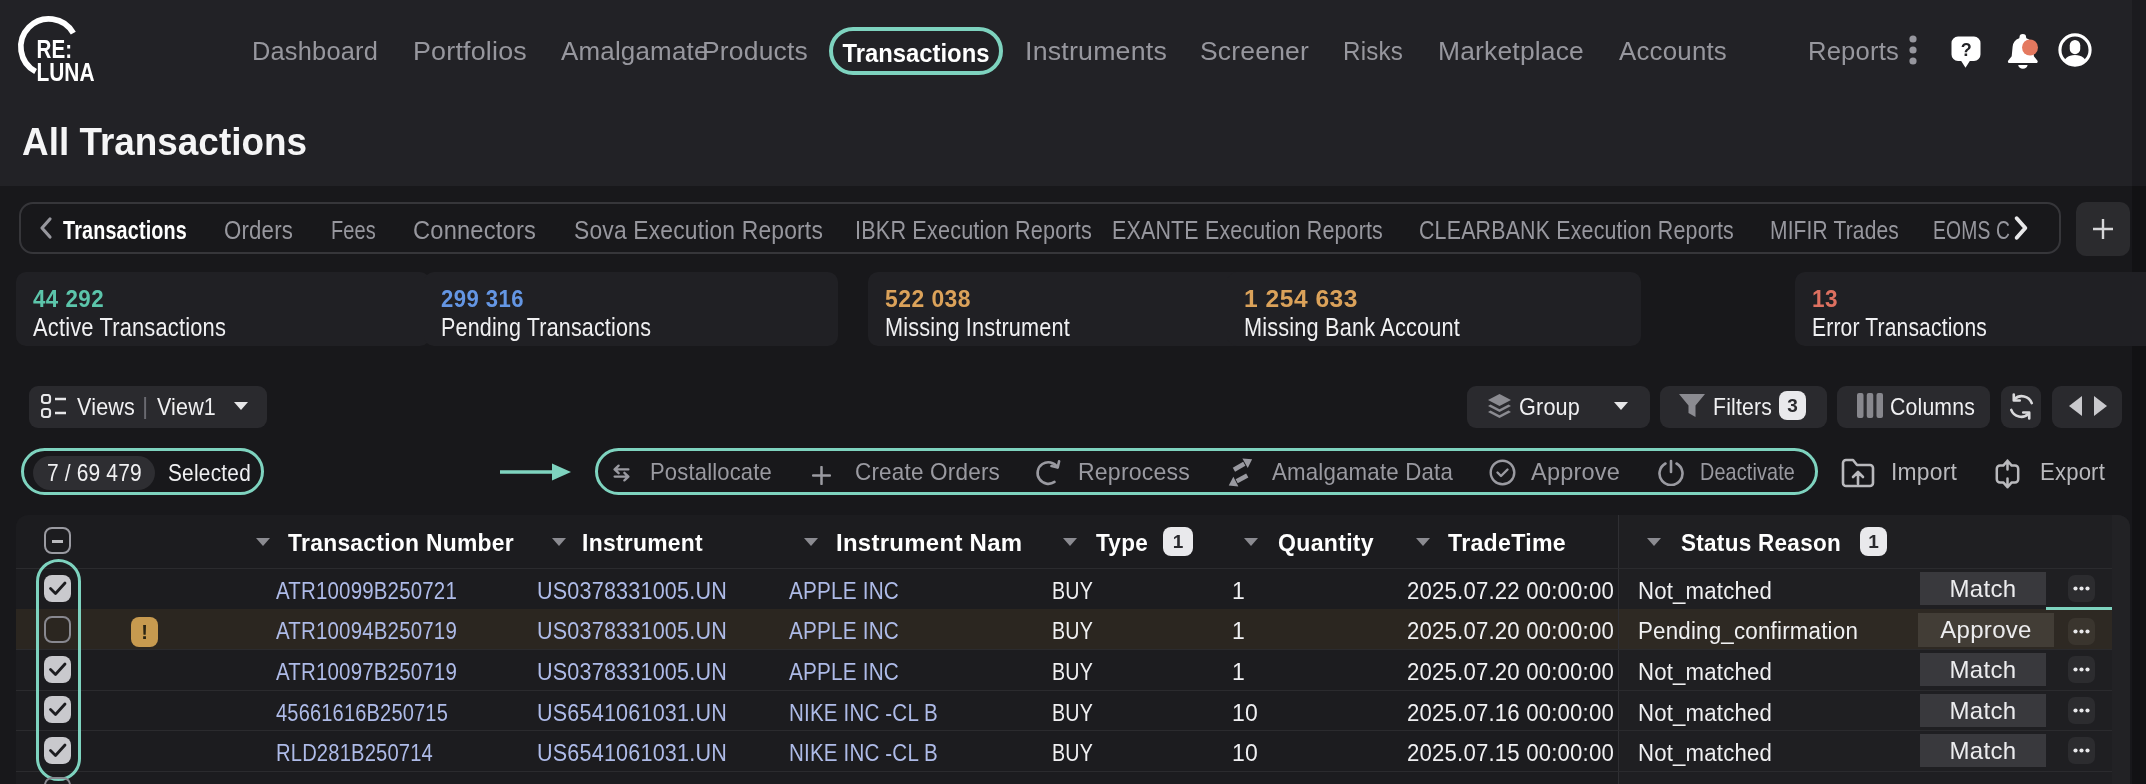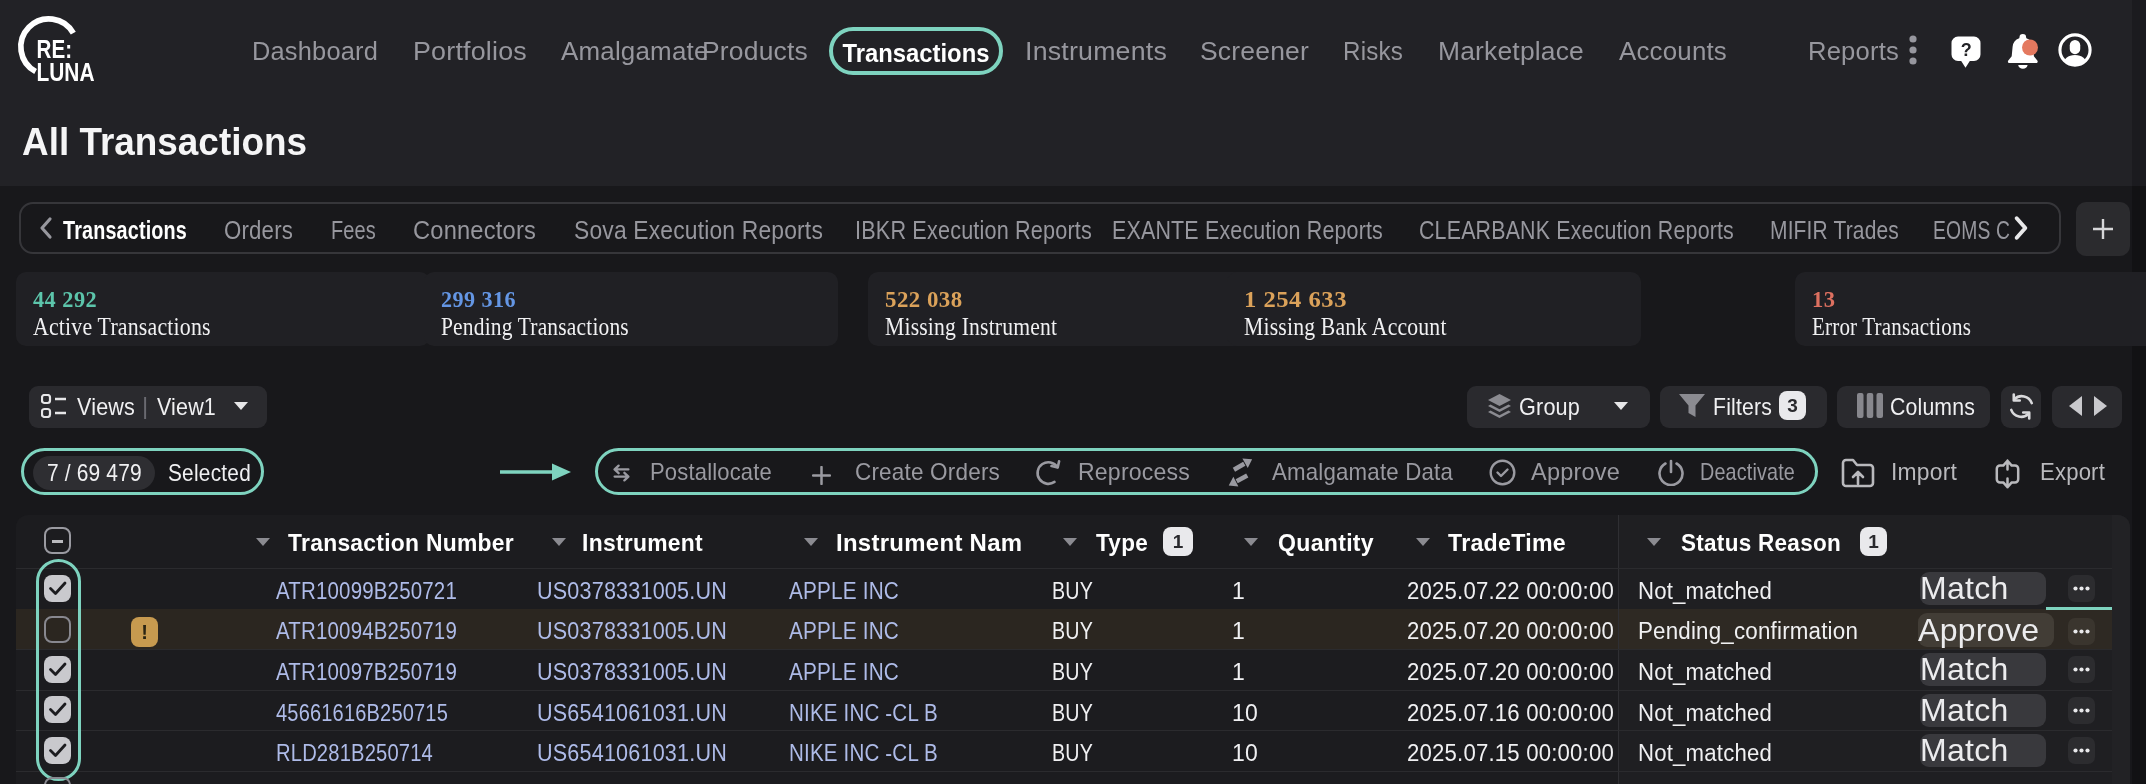--- a/index.html
+++ b/index.html
@@ -12,21 +12,21 @@
 .navpill { left:829px; top:27px; width:174px; height:48px; border:4px solid #7ed3bf; border-radius:26px; }
 .navpill span { position:absolute; left:0; right:0; top:7px; text-align:center; font-size:25px; font-weight:bold; color:#fff; line-height:30px; }
 .strip-top { left:2132px; top:0; width:14px; height:186px; background:#1b1b1f; }
 .strip-bot { left:2132px; top:186px; width:14px; height:598px; background:#121214; }
 
 .tabbar { left:19px; top:202px; width:2042px; height:52px; border:2px solid #36363a; border-radius:14px; }
 .tab { top:216px; font-size:25px; line-height:28px; color:#97979e; letter-spacing:0.2px; white-space:nowrap; }
 .tab.active { color:#fff; font-weight:bold; }
 .plusbtn { left:2076px; top:202px; width:54px; height:54px; background:#2b2b2e; border-radius:10px; }
 
-.card { top:272px; width:414px; height:74px; background:#202024; border-radius:10px;font-family:Liberation Serif, serif; }
+.card { top:272px; width:414px; height:74px; background:#202024; border-radius:10px; }
 .card .num { position:absolute; left:17px; top:14px; line-height:26px; font-size:24px; font-weight:bold; letter-spacing:0.5px; }
 .card .lbl { position:absolute; left:17px; top:41px; line-height:28px; font-size:26px; color:#f0f0f2; letter-spacing:0.2px; }
 
 .btn { top:386px; height:42px; background:#2a2a2e; border-radius:9px; }
 
 .selring { left:21px; top:448px; width:243px; height:47px; border:3.5px solid #7ed3bf; border-radius:24px; }
 .selcount { position:absolute; left:9px; top:5px; width:122px; height:34px; background:#2e2e32; border-radius:17px; color:#f0f0f2; font-size:24px; text-align:center; line-height:34px; letter-spacing:0.2px; }
 .seltext { position:absolute; left:144px; top:8px; font-size:24px; color:#f0f0f2; letter-spacing:0.3px; }
 .actring { left:595px; top:448px; width:1223px; height:47px; border:3.5px solid #7ed3bf; border-radius:24px; }
 .act { top:459px; font-size:24px; line-height:26px; color:#9a9aa1; letter-spacing:0.2px; white-space:nowrap; }
@@ -36,21 +36,21 @@
 .hlrow { left:16px; top:609px; width:2096px; height:41px; background:#2b2620; }
 .scrollstrip { left:2112px; top:515px; width:18px; height:269px; background:#222225; border-radius:0 12px 0 0; }
 .tealline { left:2046px; top:607px; width:66px; height:2.5px; background:#7ed3bf; }
 .cell { font-size:23px; line-height:26px; color:#aebbe8; letter-spacing:0.2px; white-space:nowrap; }
 .cellw { font-size:23px; line-height:26px; color:#f0f0f2; letter-spacing:0.2px; white-space:nowrap; }
 .hdr { top:529.5px; font-size:24px; line-height:26px; font-weight:bold; color:#fff; letter-spacing:0.3px; white-space:nowrap; }
 .cbox { width:27px; height:27px; border-radius:8px; }
 .cbox.on { background:#c9c9cd; }
 .cbox.off { border:2px solid #88888f; }
 .badge { width:27px; height:29px; background:#e9e9ec; border-radius:8px; color:#2a2a2e; font-size:19px; font-weight:bold; text-align:center; line-height:29px; }
-.mbtn { height:33px; background:#39393d; border-radius:9px; color:#ececee; font-size:32px; text-align:left; letter-spacing:0.3px; }
+.mbtn { height:33px; background:#39393d; border-radius:0; color:#ececee; font-size:24px; text-align:center; letter-spacing:0.3px; }
 .dots3 { width:27px; height:27px; background:#2c2c2f; border-radius:7px; }
 .ring { left:36px; top:559px; width:45px; height:222px; border:3.5px solid #7ed3bf; border-radius:23px; }
 .vdiv { left:1618px; top:515px; width:1px; height:269px; background:#2f2f33; }
 .warn { left:131px; top:617px; width:27px; height:30px; background:#c79a4f; border-radius:8px; color:#2a2413; font-size:20px; font-weight:bold; text-align:center; line-height:30px; }
 </style>
 </head>
 <body>
 <div class="abs topbar"></div>
 <div class="abs strip-top"></div>
 

